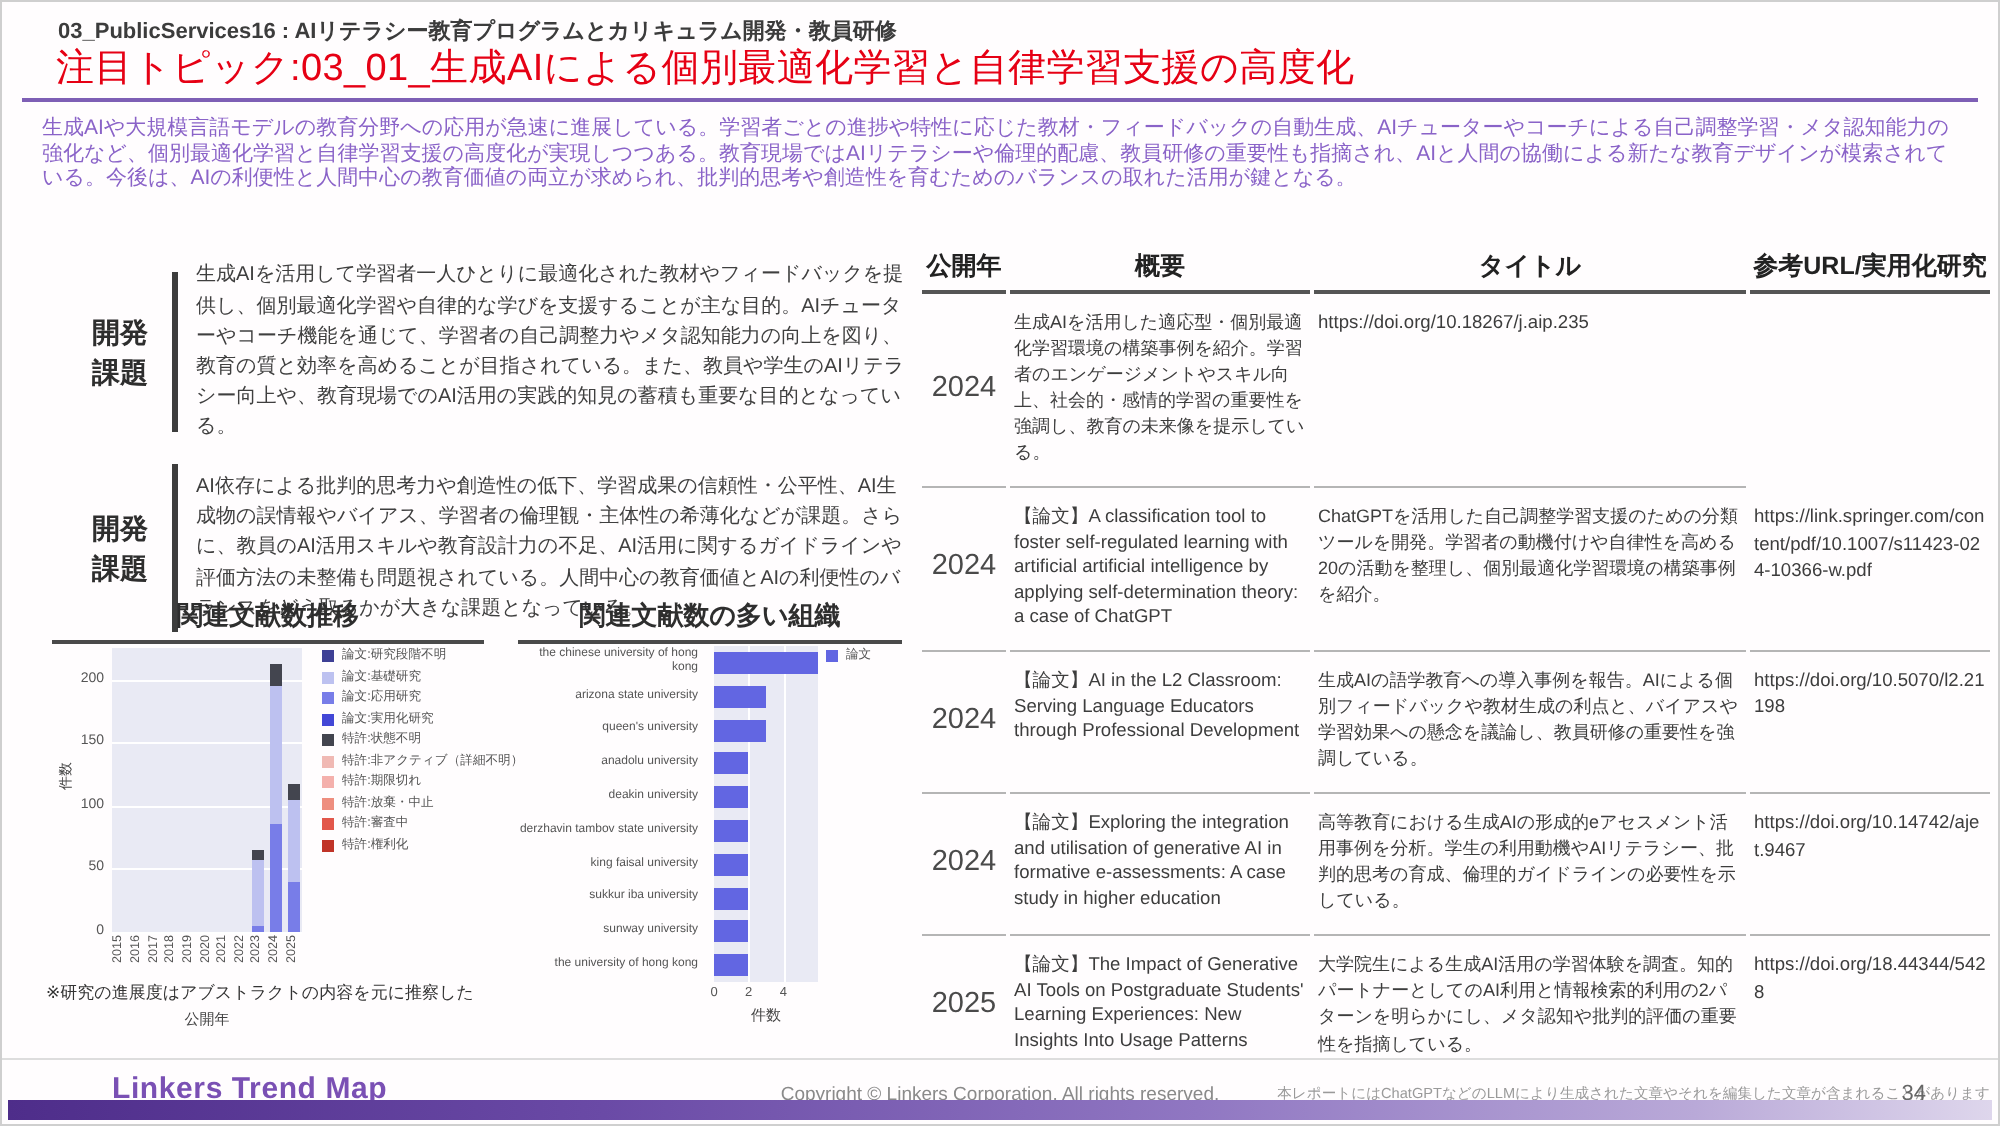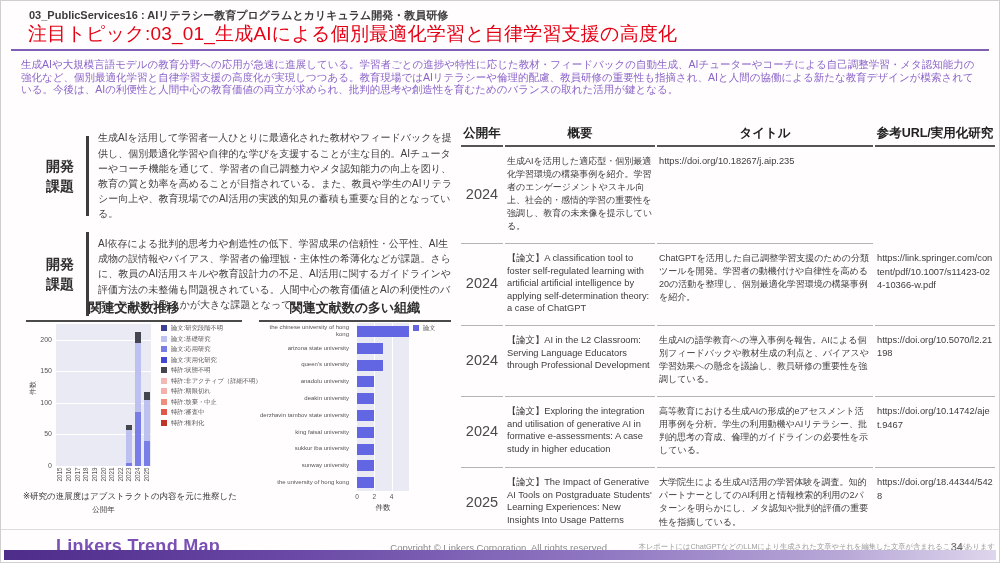--- a/index.html
+++ b/index.html
@@ -64,21 +64,21 @@
     border-bottom:2px solid #555; padding-bottom:3px; }
   .tcell { border-bottom:1px solid #b5b5b5; padding:8px 2px 10px; font-size:9px;
     color:#3d3d3d; line-height:1.45; }
   .trow:last-child .tcell { border-bottom:none; }
   .cell-year { font-size:14.5px; color:#4a4a4a; display:flex; align-items:center; justify-content:center; }
   .cell-title { font-size:9.3px; line-height:1.35; }
   .cell-url { font-size:9.3px; word-break:break-all; }
   .table-note { text-align:right; font-size:7.3px; color:#9a9a9a; margin-top:3px; }
 
   .footer-rule { position:absolute; left:0; right:0; top:528px; height:1px; background:#ddd; }
-  .logo { position:absolute; left:55px; top:535px; font-size:18px; font-weight:bold;
+  .logo { position:absolute; left:55px; top:535px; font-size:15px; font-weight:bold;
     color:#7a50b4; letter-spacing:0.3px; }
   .copyright { position:absolute; left:0; right:0; top:541px; text-align:center;
     font-size:9.5px; color:#8a8a8a; }
   .page-number { position:absolute; right:36px; top:540px; font-size:11px; color:#666; }
   .bottom-bar { position:absolute; left:3px; right:3px; bottom:2px; height:10px;
     background:linear-gradient(90deg,#4e2d8a 0%,#6a4aa6 30%,#9077c2 60%,#b9a9d8 85%,#ded6ec 100%); }
 </style>
 </head>
 <body>
 

